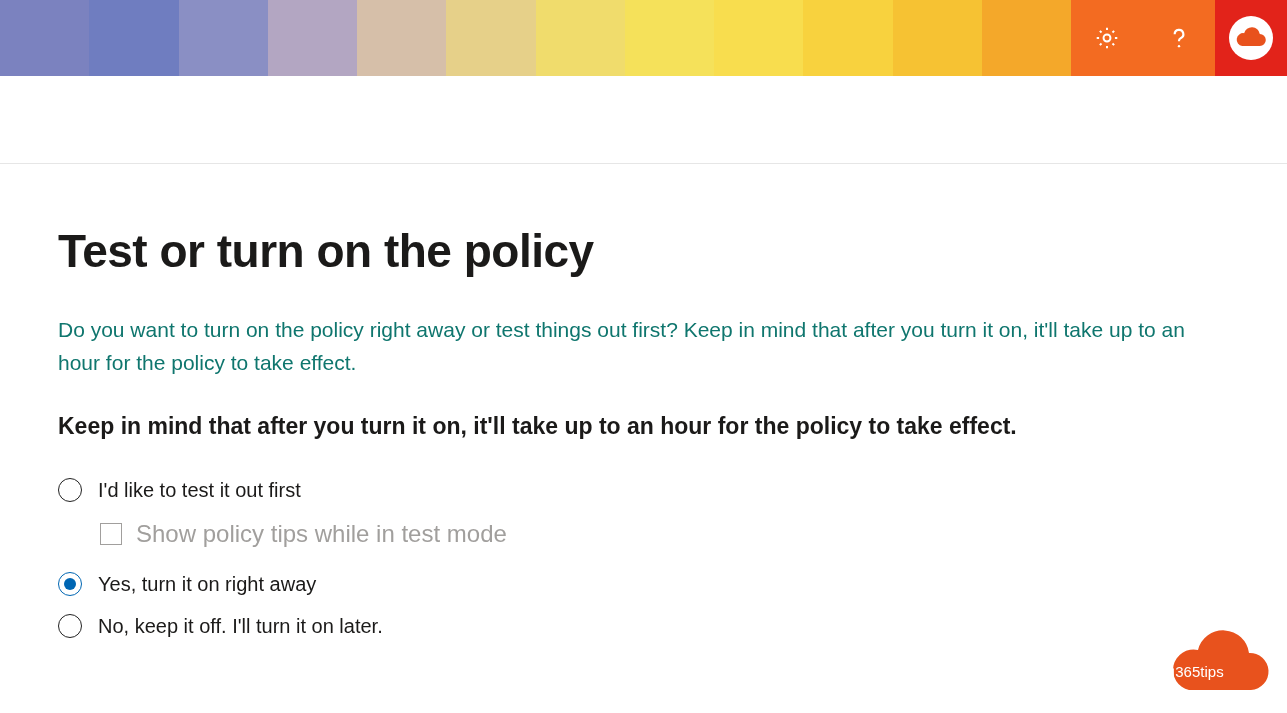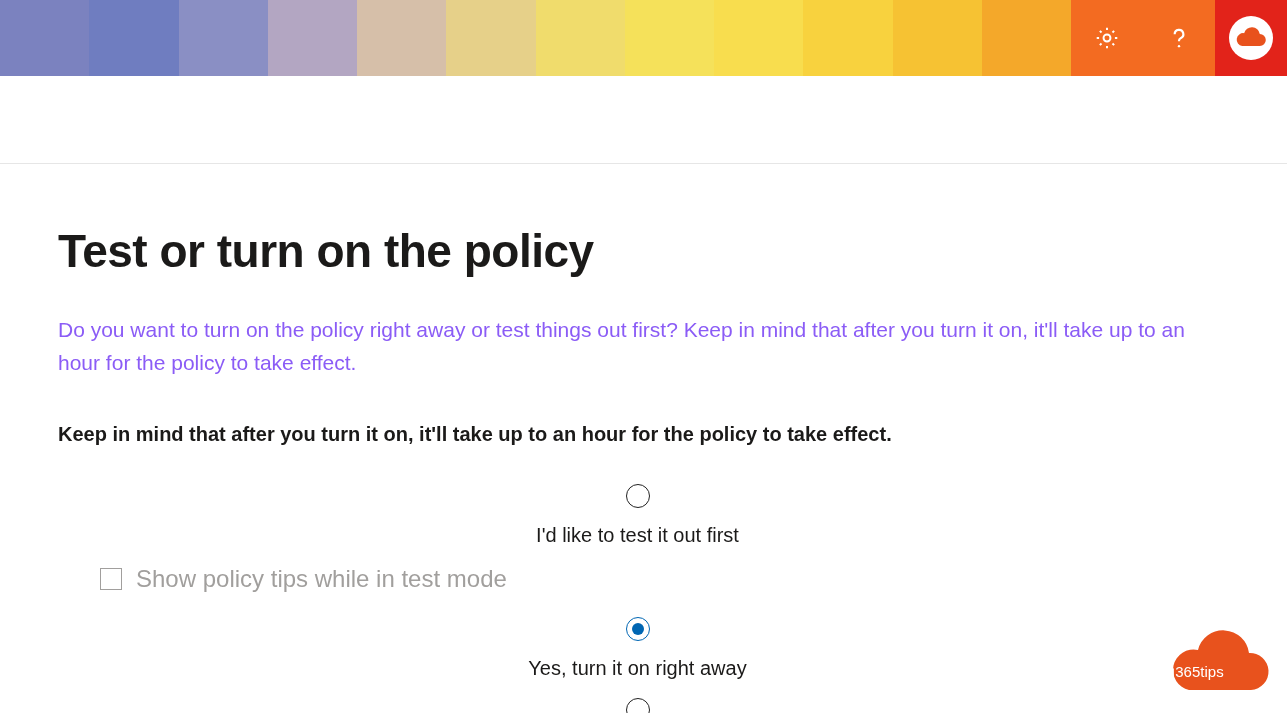--- a/index.html
+++ b/index.html
@@ -64,37 +64,36 @@
   .page-title {
     font-size: 46px;
     font-weight: 700;
     letter-spacing: -0.5px;
     margin-bottom: 36px;
   }
   .intro {
     font-size: 21px;
     line-height: 1.55;
     font-weight: 400;
-    color: #8b5cf6;
+    color: #0f766e;
     max-width: 1140px;
-    margin-bottom: 44px;
+    margin-bottom: 34px;
   }
   .warn {
-    font-size: 20px;
+    font-size: 23px;
     font-weight: 600;
     margin-bottom: 38px;
   }
 
   .opt-row {
     display: flex;
     align-items: center;
     gap: 16px;
     margin-bottom: 18px;
     cursor: pointer;
-    flex-direction: column;
   }
   .radio {
     width: 24px; height: 24px;
     border: 1.5px solid #222;
     border-radius: 50%;
     display: flex; align-items: center; justify-content: center;
     flex-shrink: 0;
   }
   .radio.selected { border-color: #0066b3; }
   .radio-dot {
@@ -201,20 +200,21 @@
 
   <div class="opt-row">
     <div class="radio selected">
         <div class="radio-dot"></div>
       </div>
     <span class="opt-label">Yes, turn it on right away</span>
   </div>
 
   <div class="opt-row">
     <div class="radio"></div>
+    <span class="opt-label">No, keep it off. I'll turn it on later.</span>
   </div>
 </div>
 
 <div class="watermark">
   <svg viewBox="0 0 106 70">
     <path fill="#e8521d" d="M82 24a26 26 0 0 0-51-3A20 20 0 0 0 22 61h62a18.5 18.5 0 0 0-2-37z"></path>
   </svg>
   <div class="wm-text">
     <span style="display:inline-block;vertical-align:middle;">▯</span><span>365tips</span>
   </div>

